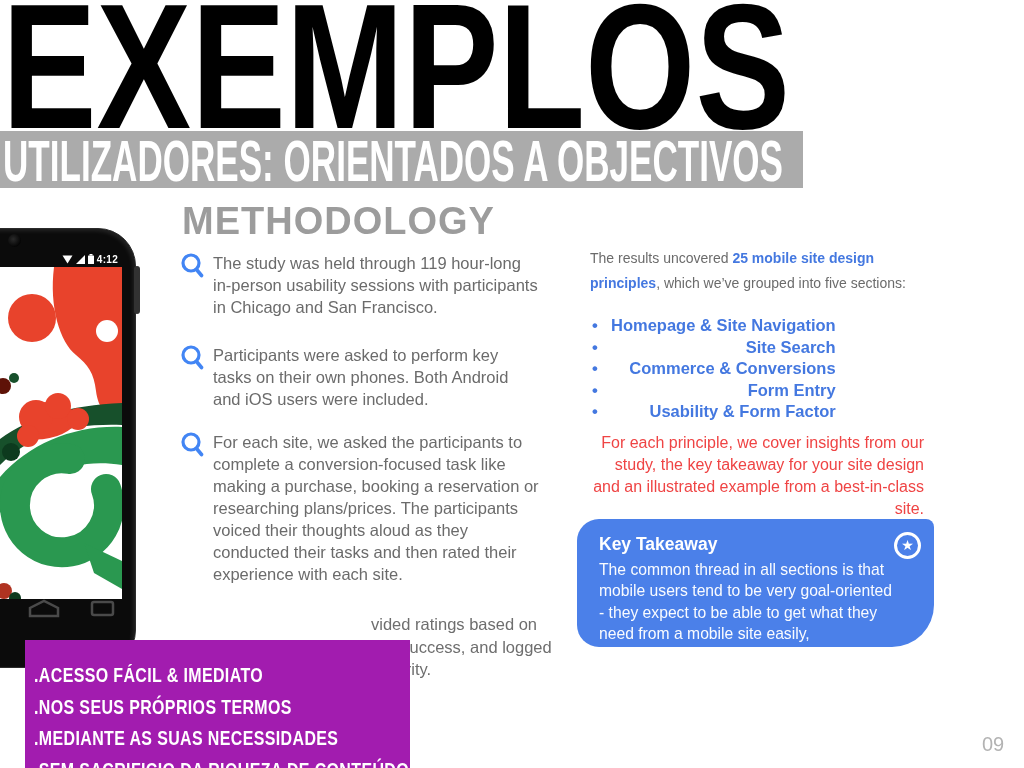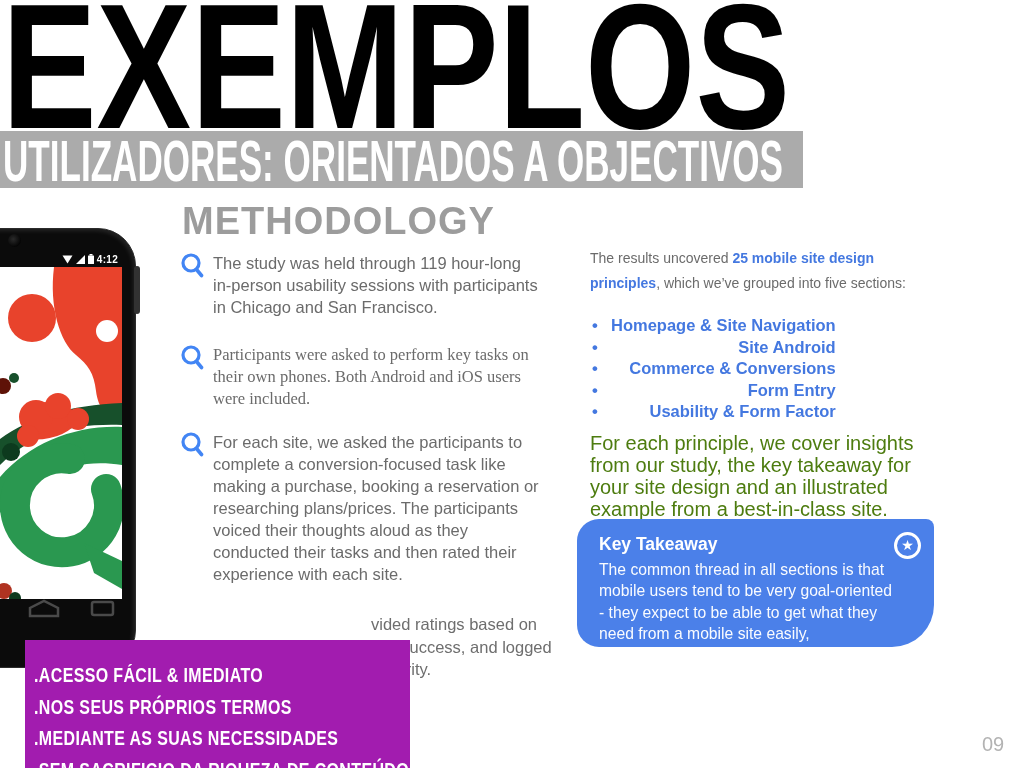--- a/index.html
+++ b/index.html
@@ -10,30 +10,30 @@
   
   .title-svg { position:absolute; left:2px; top:-2px; width:806px; height:136px; }
   .band { position:absolute; left:0; top:131px; width:803px; height:57px; background:#ababab; }
   .band-svg { position:absolute; left:0; top:0; width:803px; height:61px; }
 
   
   .methodology-heading { position:absolute; left:182px; top:200px; font-size:38px; font-weight:bold; color:#9c9c9c; letter-spacing:1px; }
   .method-item { position:absolute; left:180px; width:360px; display:flex;justify-content:space-between; }
   .method-item .mag { flex:0 0 24px; margin-right:9px; margin-top:1px; }
   .method-item .mtext { font-size:16.5px; line-height:22px; color:#6b6b6b; width:327px; }
-  .mi-0 { top:252px; } .mi-1 { top:344px;font-family:Liberation Serif, serif; } .mi-2 { top:431px; }
+  .mi-0 { top:252px; } .mi-1 { top:344px; } .mi-2 { top:431px; }
   .obscured { position:absolute; left:371px; top:613px; font-size:16.5px; line-height:22.5px; color:#6e6e6e; }
 
   
   .results-intro { position:absolute; left:590px; top:246px; width:334px; font-size:14px; line-height:25px; color:#6b6b6b; }
   .results-intro b { color:#4478e0; font-weight:bold; }
   .results-list { position:absolute; left:592px; top:315px; list-style:none; }
   .results-list li { font-size:16.5px; line-height:21.5px; font-weight:bold; color:#4478e0; padding-left:19px; position:relative;text-align:right; }
   .results-list li::before { content:"•"; position:absolute; left:0; top:0; color:#4478e0; }
-  .results-outro { position:absolute; left:590px; top:432px; width:334px; font-size:20px; line-height:22px; color:#4d7c0f; }
+  .results-outro { position:absolute; left:590px; top:432px; width:334px; font-size:16px; line-height:22px; color:#ef4444;text-align:right; }
 
   
   .kt-box { position:absolute; left:577px; top:519px; width:357px; height:128px; background:#4b80e9;
             border-radius:22px 8px 42px 22px; padding:15px 20px 0 22px; color:#fff; }
   .kt-title { font-size:17.5px; font-weight:bold; margin-bottom:4px; }
   .kt-body { font-size:15.7px; line-height:21.3px; color:rgba(255,255,255,0.97); width:300px; }
   .kt-star { position:absolute; right:13px; top:13px; width:27px; height:27px; border:3px solid #fff; border-radius:50%;
              display:flex; align-items:center; justify-content:center; }
   .kt-star span { color:#fff; font-size:14px; line-height:1; margin-top:-1px; }
 
@@ -155,21 +155,21 @@
   <div class="obscured">
     <div>vided ratings based on</div>
     <div>ask success, and logged</div>
     <div>severity.</div>
   </div>
 
   <p class="results-intro"><span>The results uncovered </span><b>25 mobile site design principles</b><span>, which we’ve grouped into five sections:</span></p>
 
   <ul class="results-list">
     <li>Homepage &amp; Site Navigation</li>
-    <li>Site Android</li>
+    <li>Site Search</li>
     <li>Commerce &amp; Conversions</li>
     <li>Form Entry</li>
     <li>Usability &amp; Form Factor</li>
   </ul>
 
   <p class="results-outro">For each principle, we cover insights from our study, the key takeaway for your site design and an illustrated example from a best-in-class site.</p>
 
   <div class="kt-box">
     <div class="kt-title">Key Takeaway</div>
     <div class="kt-body">The common thread in all sections is that mobile users tend to be very goal-oriented - they expect to be able to get what they need from a mobile site easily, immediately, and on their own terms. Ensure success by designing with their context and needs in mind without sacrificing richness of content.</div>

